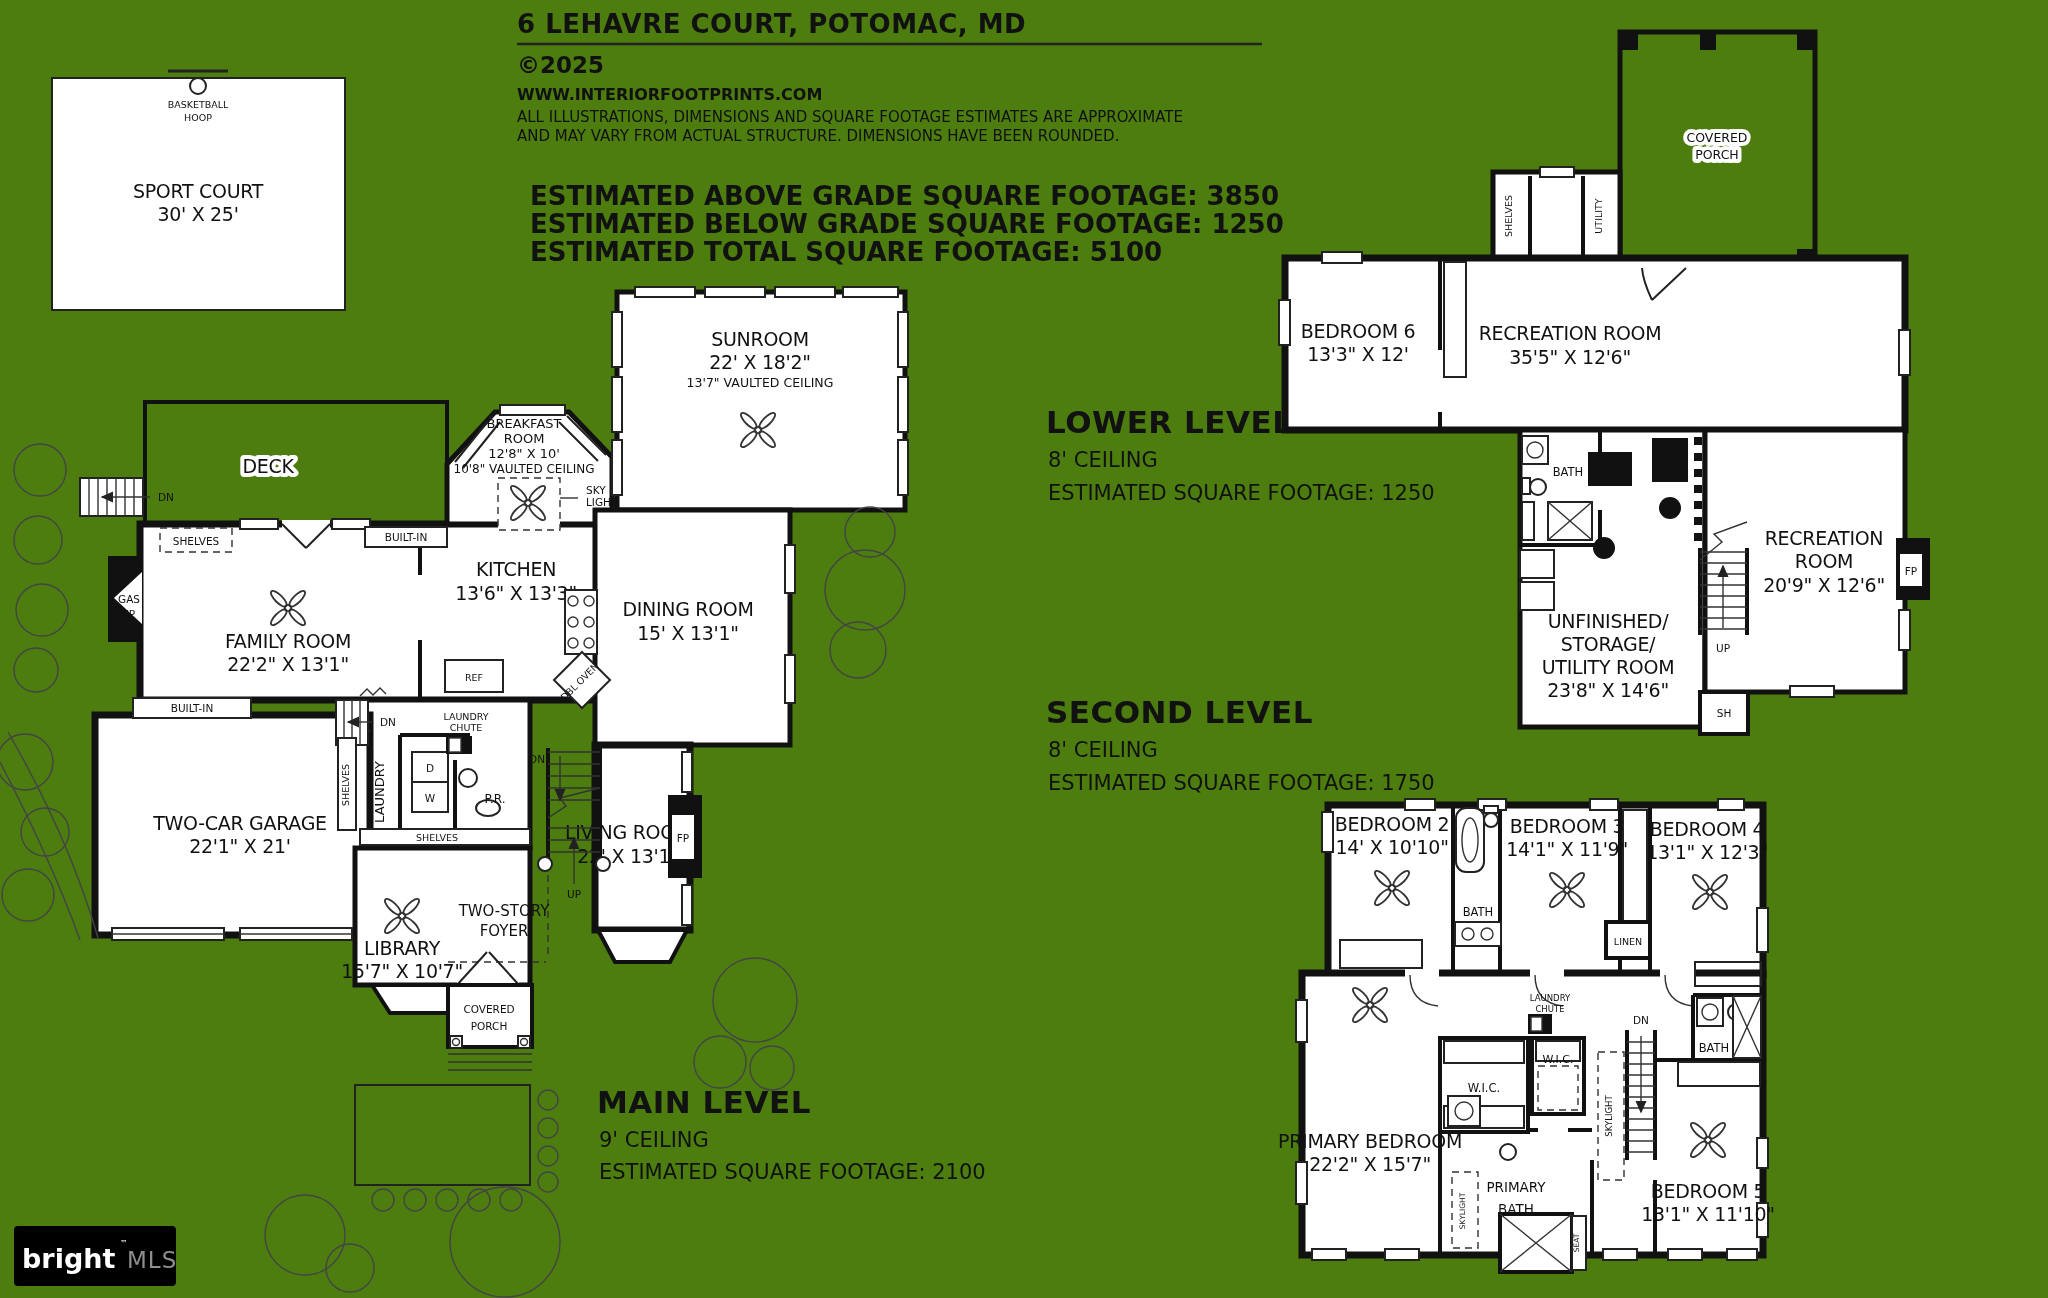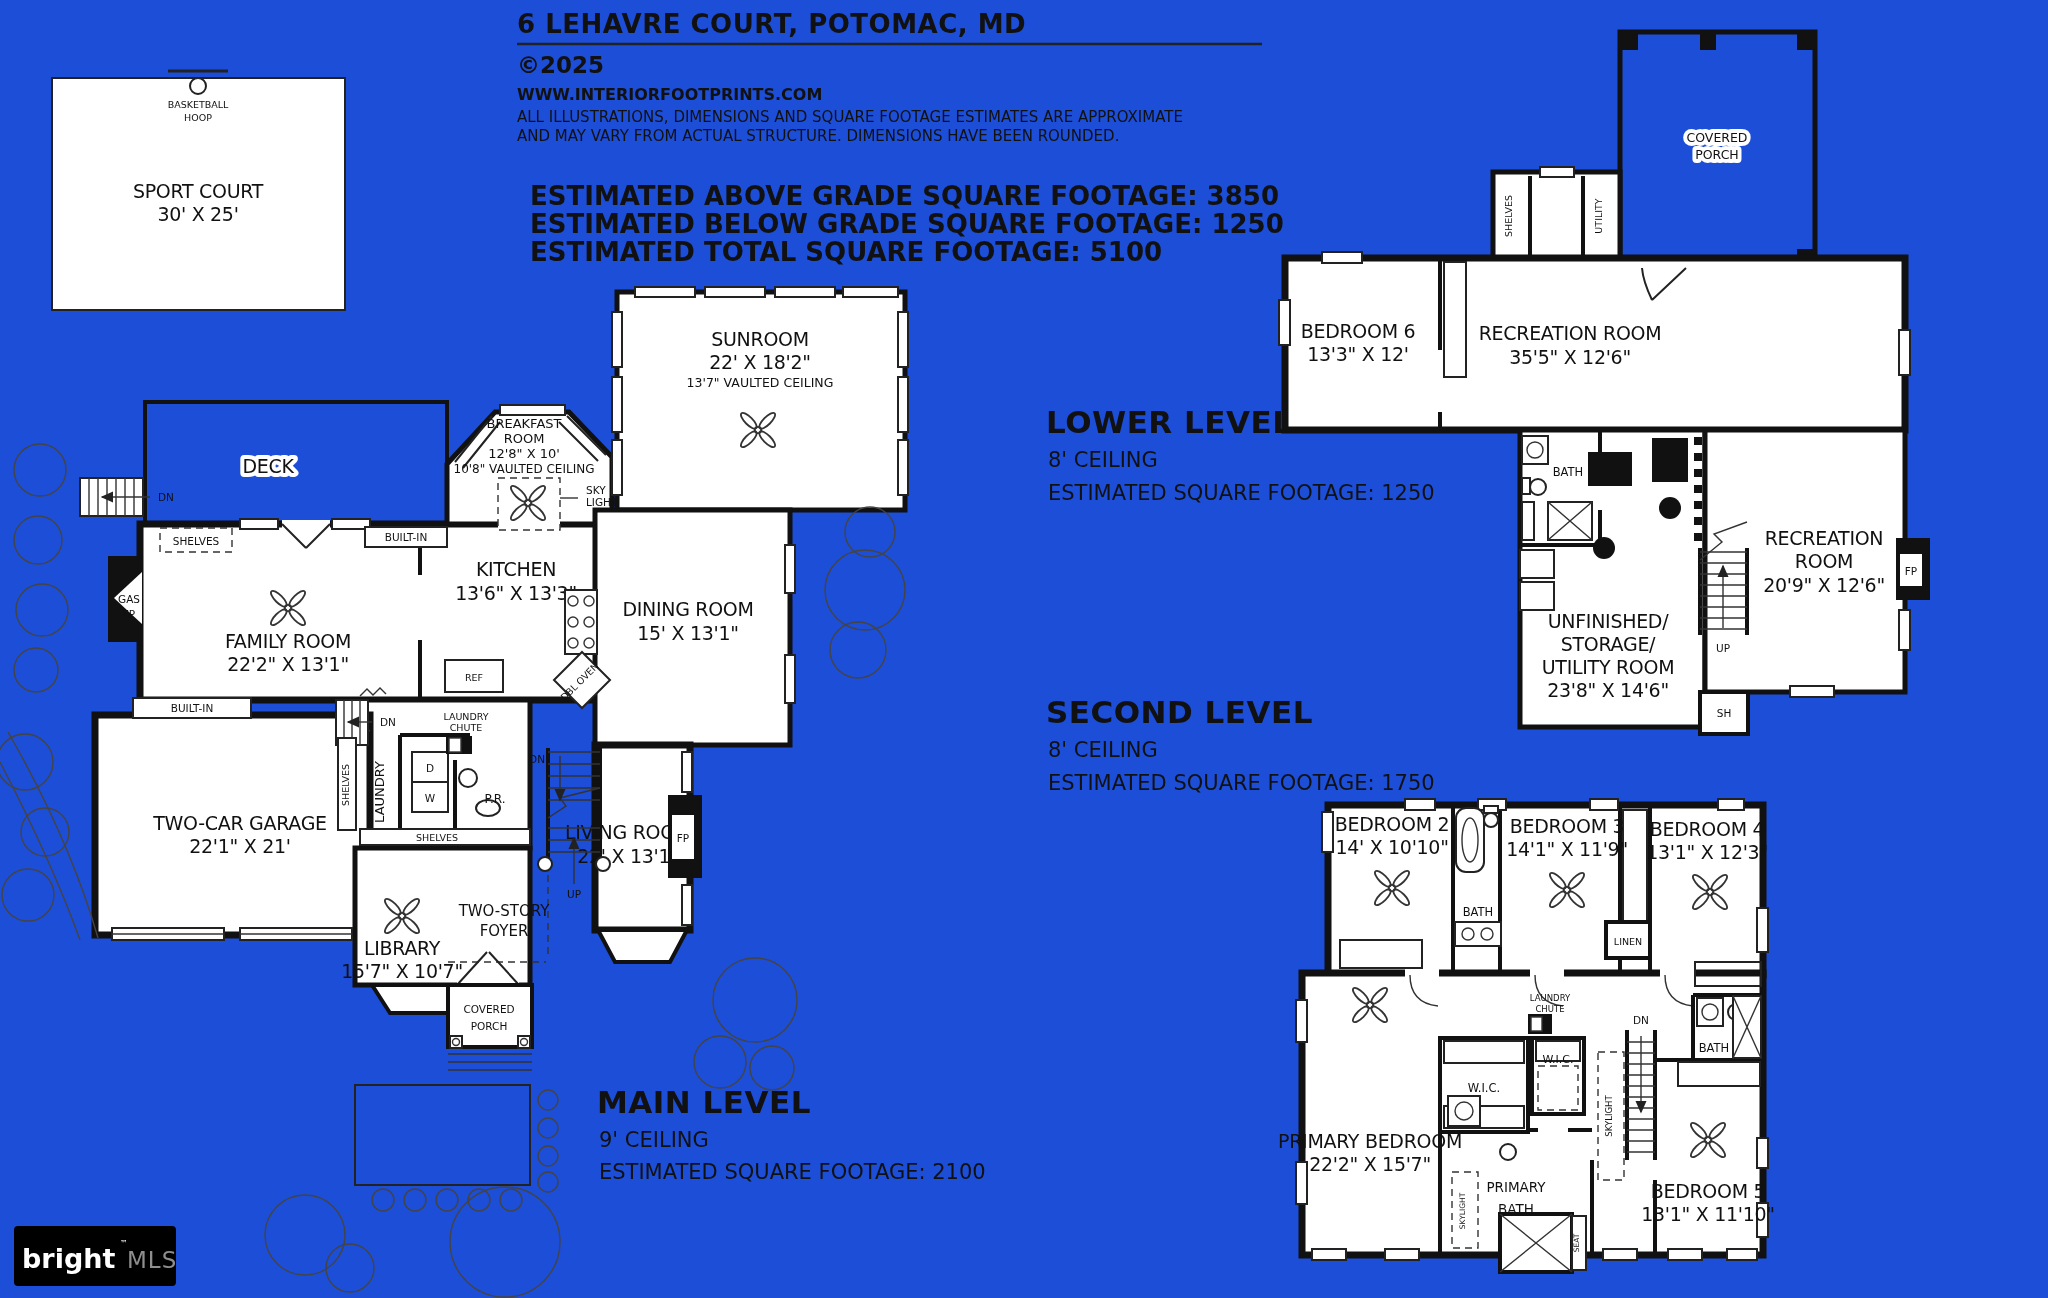--- a/index.html
+++ b/index.html
@@ -1,16 +1,16 @@
 <!DOCTYPE html>
 <html><head>
 <meta charset="utf-8">
 <style>
   html,body{margin:0;padding:0;background:#fff;}
-  .page{position:relative;width:2048px;height:1298px;background:#1d4ed8;overflow:hidden;}
+  .page{position:relative;width:2048px;height:1298px;background:#4d7c0f;overflow:hidden;}
   svg{position:absolute;left:0;top:0;}
   text{font-family:"DejaVu Sans",sans-serif;fill:#111;}
   .hA{font-size:26px;font-weight:bold;letter-spacing:.5px;}
   .hC{font-size:23px;font-weight:bold;}
   .hW{font-size:16px;font-weight:bold;}
   .hD{font-size:15px;}
   .big{font-size:26px;font-weight:bold;}
   .lvl{font-size:31px;font-weight:bold;letter-spacing:.5px;}
   .lvl2{font-size:21px;}
   .rm{font-size:19px;text-anchor:middle;letter-spacing:-.3px;}

